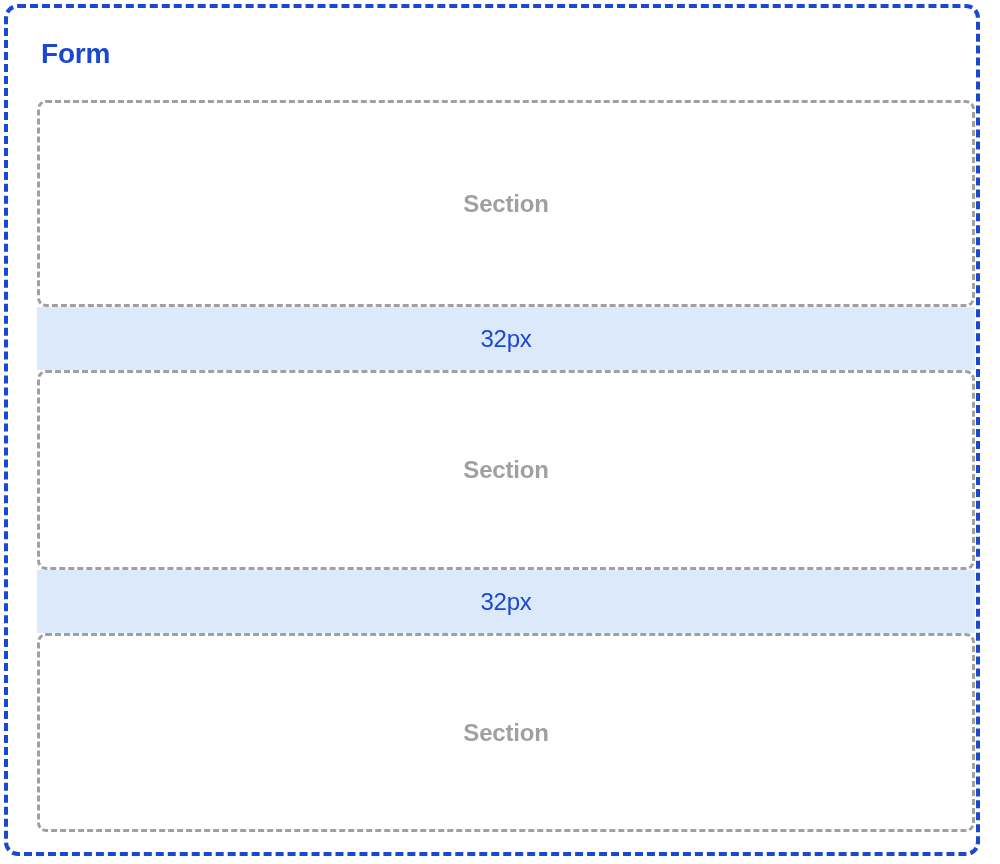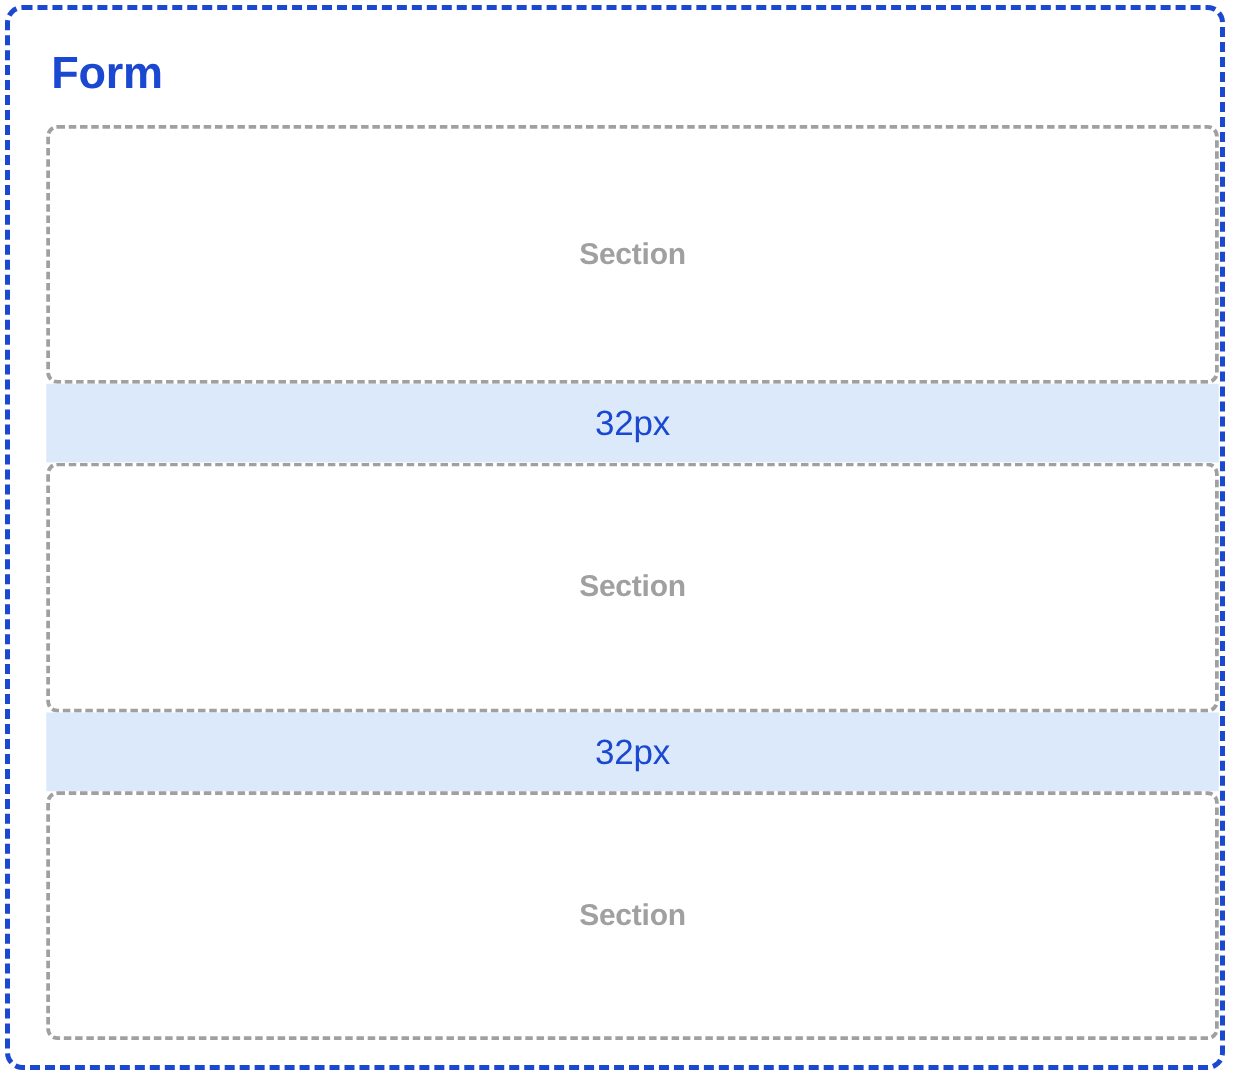--- a/index.html
+++ b/index.html
@@ -23,21 +23,21 @@
     box-sizing: border-box;
     border: 4px dashed #1a48d0;
     border-radius: 14px;
     background: #ffffff;
   }
 
   .form-title {
     position: absolute;
     left: 33px;
     top: 32px;
-    font-size: 36px;
+    font-size: 28px;
     font-weight: bold;
     color: #1a48d0;
     letter-spacing: -0.2px;
     line-height: 1;
   }
 
   .sections-stack {
     position: absolute;
     left: 29px;
     top: 92px;
@@ -67,21 +67,21 @@
 
   .gap-band {
     height: 63px;
     background: #dbe9fb;
     display: flex;
     align-items: center;
     justify-content: center;
   }
 
   .gap-label {
-    font-size: 28px;
+    font-size: 24px;
     font-weight: normal;
     color: #1a48d0;
     letter-spacing: -0.2px;
   }
 </style>
 </head>
 <body>
 
 <div class="form-container">
 

